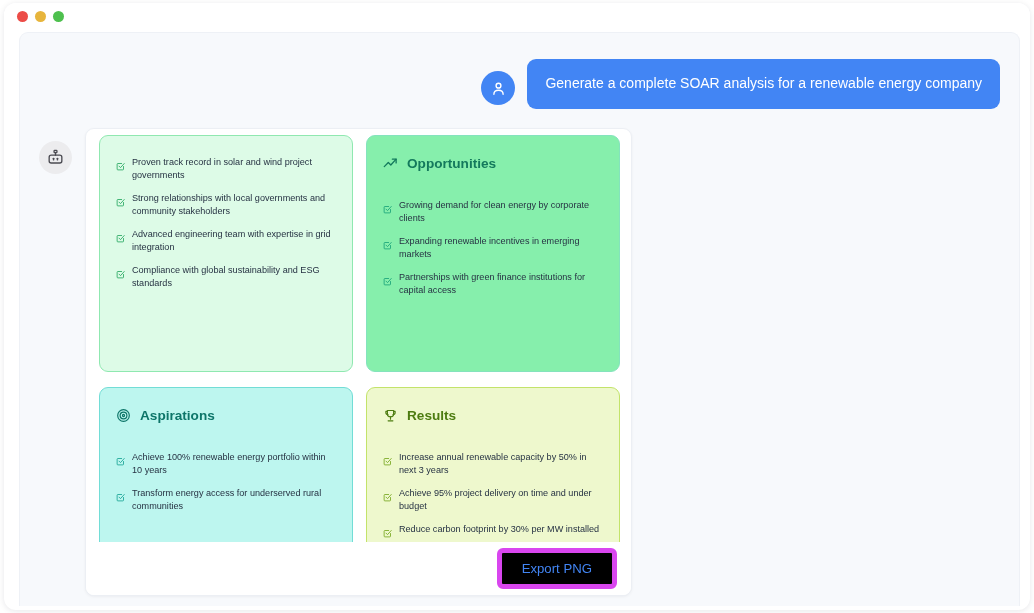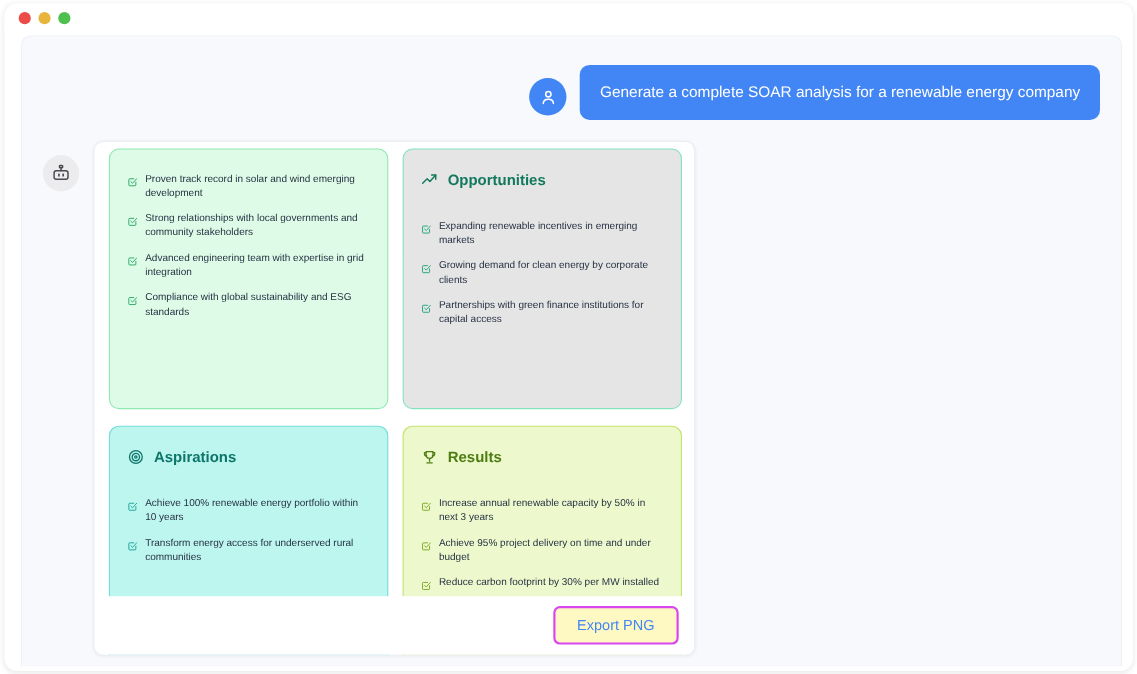--- a/index.html
+++ b/index.html
@@ -102,21 +102,21 @@
     gap: 15px 13px;
     padding-top: 0;
   }
   .quad {
     border-radius: 9px;
     border: 1px solid;
     padding: 20px 16px 18px 16px;
     min-height: 237px;
   }
   .quad.strengths     { background: #ddfbe7; border-color: #8fe8b0; }
-  .quad.opportunities { background: #e5e5e5; border-color: #84e3bd; }
+  .quad.opportunities { background: #86efac; border-color: #84e3bd; }
   .quad.aspirations   { background: #bdf6ef; border-color: #72ddd6; }
   .quad.results       { background: #eef8cd; border-color: #c3e36a; }
 
   .quad-head {
     display: flex; align-items: center; gap: 9px;
     margin-bottom: 28px;
   }
   .quad-head .q-icon { display: flex; align-items: center; }
   .quad-title {
     font-size: 13.6px;
@@ -143,23 +143,23 @@
   
   .card-footer {
     position: absolute;
     left: 0; right: 0; bottom: 0;
     height: 53px;
     background: #ffffff;
     display: flex; align-items: center; justify-content: flex-end;
     padding-right: 14px;
   }
   .export-btn {
-    border: 2px solid #d946ef;
+    border: 5px solid #d946ef;
     color: #4285f4;
-    background: #fef9c3;
+    background: #000000;
     border-radius: 6px;
     font-family: "Liberation Sans", sans-serif;
     font-size: 13.2px;
     padding: 8px 20px;
     cursor: pointer;
   }
 </style>
 </head>
 <body>
 
@@ -200,21 +200,21 @@
 
           <div class="quad strengths">
             <ul class="q-list">
               <li class="q-item">
                 <span class="chk">
                   <svg width="9" height="9" viewBox="0 0 24 24" fill="none" stroke="currentColor" stroke-width="2.2" stroke-linecap="round" stroke-linejoin="round">
                     <path d="M20 12v7a2 2 0 0 1-2 2H5a2 2 0 0 1-2-2V6a2 2 0 0 1 2-2h10"></path>
                     <polyline points="8,11 12,15 22,4"></polyline>
                   </svg>
                 </span>
-                <span class="q-text">Proven track record in solar and wind emerging development</span>
+                <span class="q-text">Proven track record in solar and wind project governments</span>
               </li>
               <li class="q-item">
                 <span class="chk">
                   <svg width="9" height="9" viewBox="0 0 24 24" fill="none" stroke="currentColor" stroke-width="2.2" stroke-linecap="round" stroke-linejoin="round">
                     <path d="M20 12v7a2 2 0 0 1-2 2H5a2 2 0 0 1-2-2V6a2 2 0 0 1 2-2h10"></path>
                     <polyline points="8,11 12,15 22,4"></polyline>
                   </svg>
                 </span>
                 <span class="q-text">Strong relationships with local governments and community stakeholders</span>
               </li>
@@ -250,30 +250,30 @@
               <span class="quad-title">Opportunities</span>
             </div>
             <ul class="q-list">
               <li class="q-item">
                 <span class="chk">
                   <svg width="9" height="9" viewBox="0 0 24 24" fill="none" stroke="currentColor" stroke-width="2.2" stroke-linecap="round" stroke-linejoin="round">
                     <path d="M20 12v7a2 2 0 0 1-2 2H5a2 2 0 0 1-2-2V6a2 2 0 0 1 2-2h10"></path>
                     <polyline points="8,11 12,15 22,4"></polyline>
                   </svg>
                 </span>
+                <span class="q-text">Growing demand for clean energy by corporate clients</span>
+              </li>
+              <li class="q-item">
+                <span class="chk">
+                  <svg width="9" height="9" viewBox="0 0 24 24" fill="none" stroke="currentColor" stroke-width="2.2" stroke-linecap="round" stroke-linejoin="round">
+                    <path d="M20 12v7a2 2 0 0 1-2 2H5a2 2 0 0 1-2-2V6a2 2 0 0 1 2-2h10"></path>
+                    <polyline points="8,11 12,15 22,4"></polyline>
+                  </svg>
+                </span>
                 <span class="q-text">Expanding renewable incentives in emerging markets</span>
-              </li>
-              <li class="q-item">
-                <span class="chk">
-                  <svg width="9" height="9" viewBox="0 0 24 24" fill="none" stroke="currentColor" stroke-width="2.2" stroke-linecap="round" stroke-linejoin="round">
-                    <path d="M20 12v7a2 2 0 0 1-2 2H5a2 2 0 0 1-2-2V6a2 2 0 0 1 2-2h10"></path>
-                    <polyline points="8,11 12,15 22,4"></polyline>
-                  </svg>
-                </span>
-                <span class="q-text">Growing demand for clean energy by corporate clients</span>
               </li>
               <li class="q-item">
                 <span class="chk">
                   <svg width="9" height="9" viewBox="0 0 24 24" fill="none" stroke="currentColor" stroke-width="2.2" stroke-linecap="round" stroke-linejoin="round">
                     <path d="M20 12v7a2 2 0 0 1-2 2H5a2 2 0 0 1-2-2V6a2 2 0 0 1 2-2h10"></path>
                     <polyline points="8,11 12,15 22,4"></polyline>
                   </svg>
                 </span>
                 <span class="q-text">Partnerships with green finance institutions for capital access</span>
               </li>

